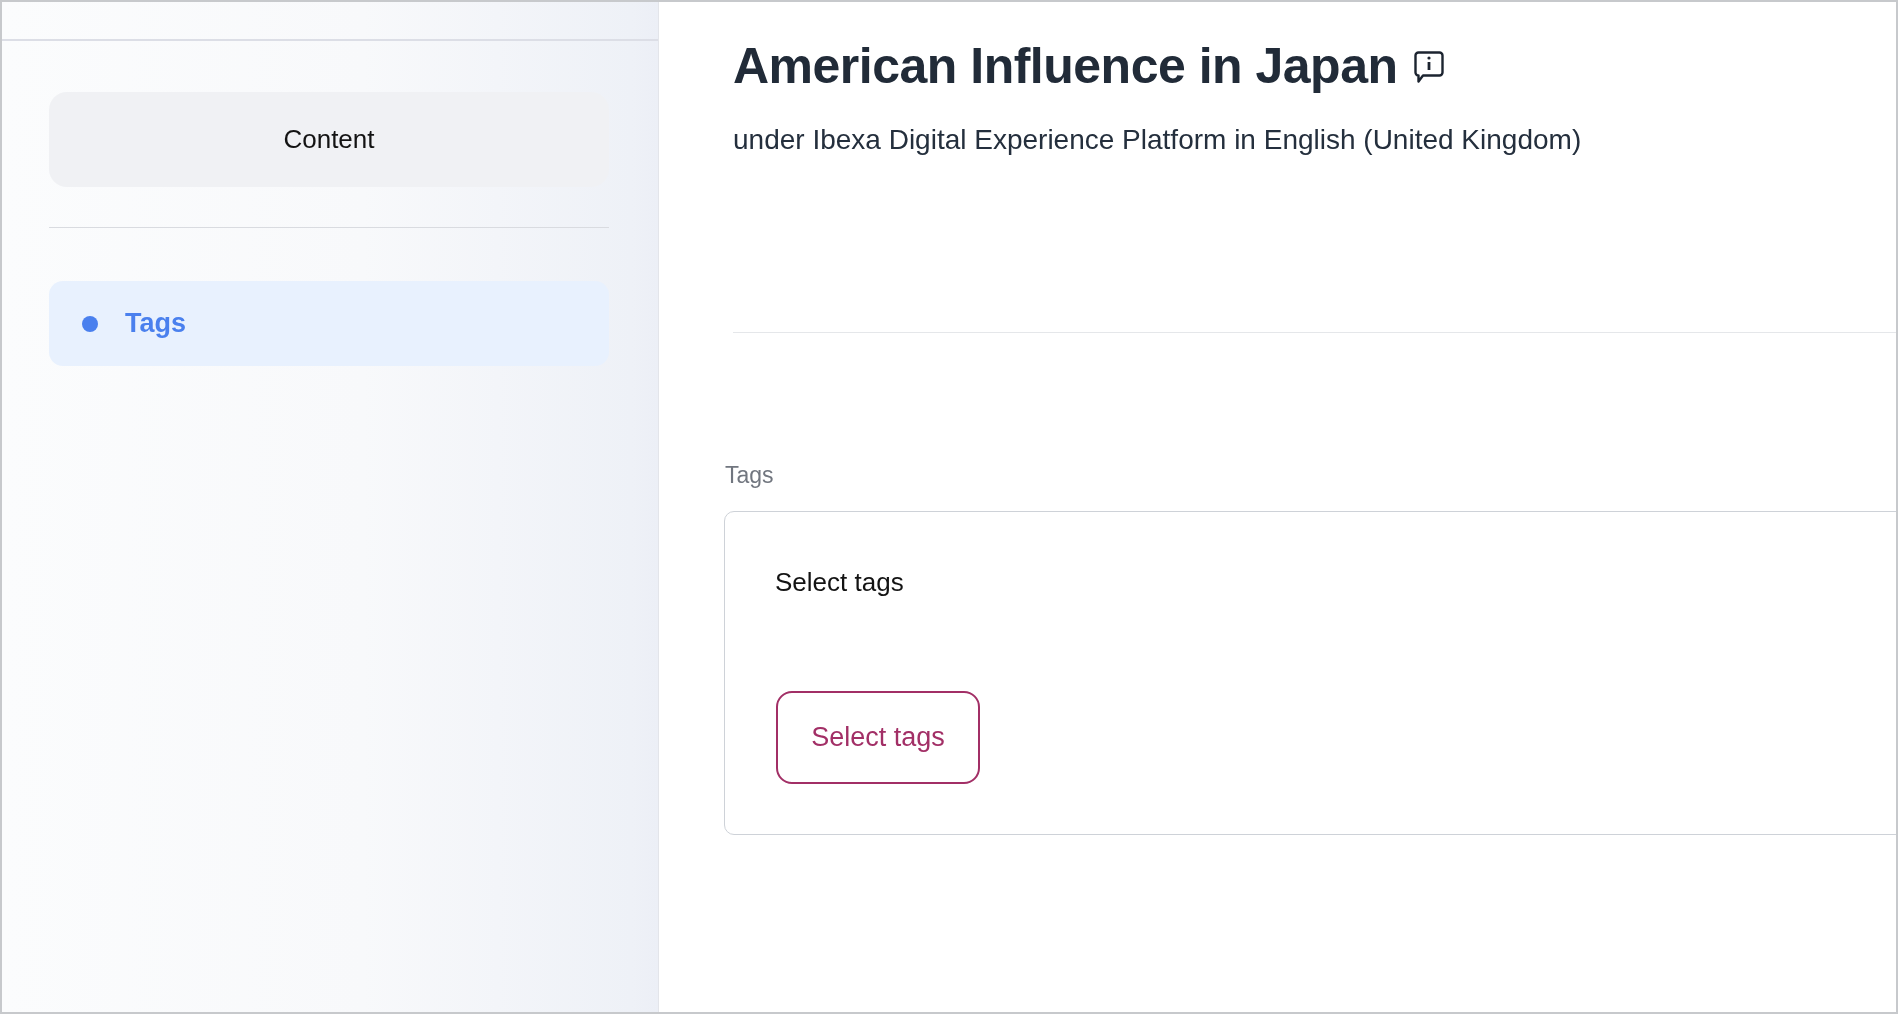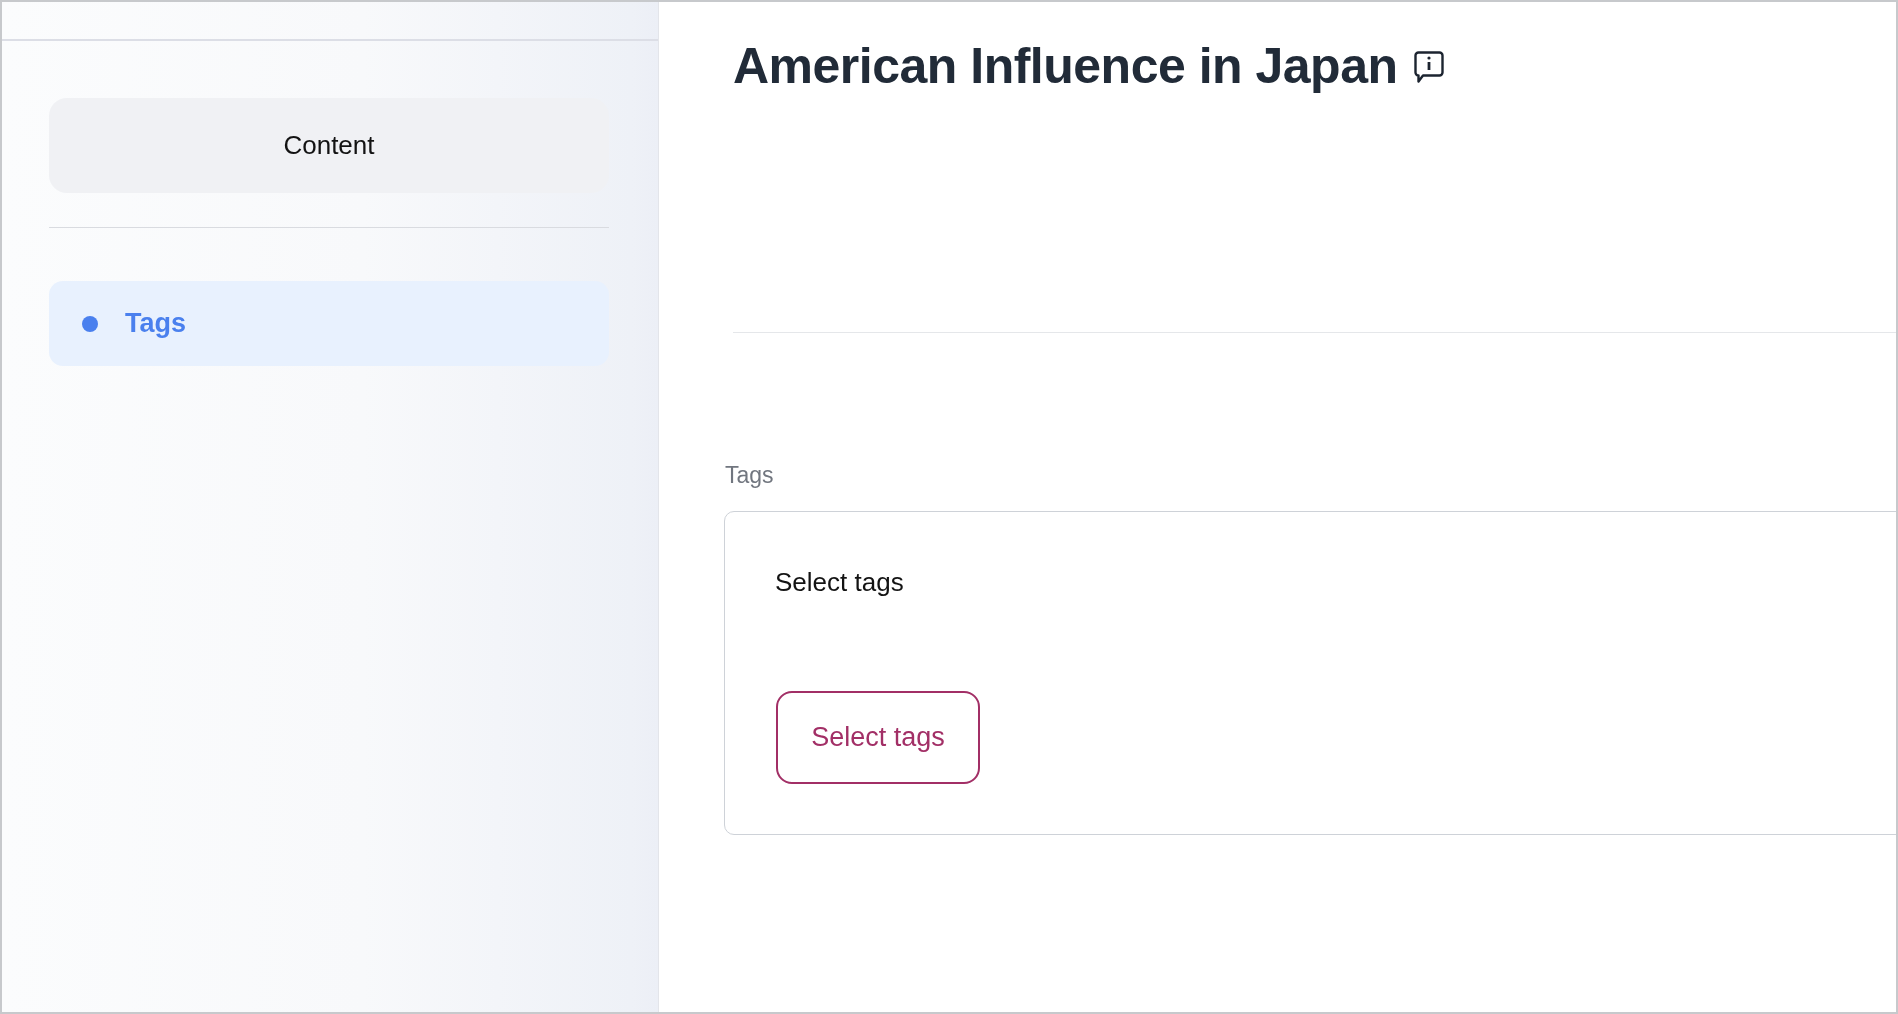--- a/index.html
+++ b/index.html
@@ -28,21 +28,21 @@
     border-right: 1px solid #e3e5ea;
   }
   .sidebar-top-divider {
     position: absolute;
     left: 0; top: 37px;
     width: 100%; height: 2px;
     background: #dcdee6;
   }
   .tab-toggle {
     position: absolute;
-    left: 47px; top: 96px;
+    left: 47px; top: 90px;
     width: 560px; height: 95px;
     background: #f0f1f4;
     border-radius: 18px;
     display: flex;
     align-items: stretch;
     padding: 8px;
   }
   .tab {
     flex: 1 1 0;
     display: flex;
@@ -193,20 +193,21 @@
       <h1 class="page-title">American Influence in Japan</h1>
       <span class="info-icon">
         <svg viewBox="0 0 30 32" width="30" height="32" fill="none" stroke="currentColor" stroke-width="2.4">
           <path d="M4.5 1.5 h21 a3 3 0 0 1 3 3 v17 a3 3 0 0 1 -3 3 h-16.5 l-4.5 6 v-6 a3 3 0 0 1 -3 -3 v-17 a3 3 0 0 1 3 -3 z" stroke-linejoin="round"></path>
           <line x1="15" y1="11" x2="15" y2="19" stroke-width="2.8"></line>
           <circle cx="15" cy="7" r="1.6" fill="currentColor" stroke="none"></circle>
         </svg>
       </span>
     </div>
 
+    <div class="subtitle">under Ibexa Digital Experience Platform in English (United Kingdom)</div>
 
     <div class="main-divider"></div>
 
     <label class="field-label">Tags</label>
 
     <section class="field-box">
       <div class="field-value">Select tags</div>
       <button class="select-tags-button">Select tags</button>
     </section>
 

